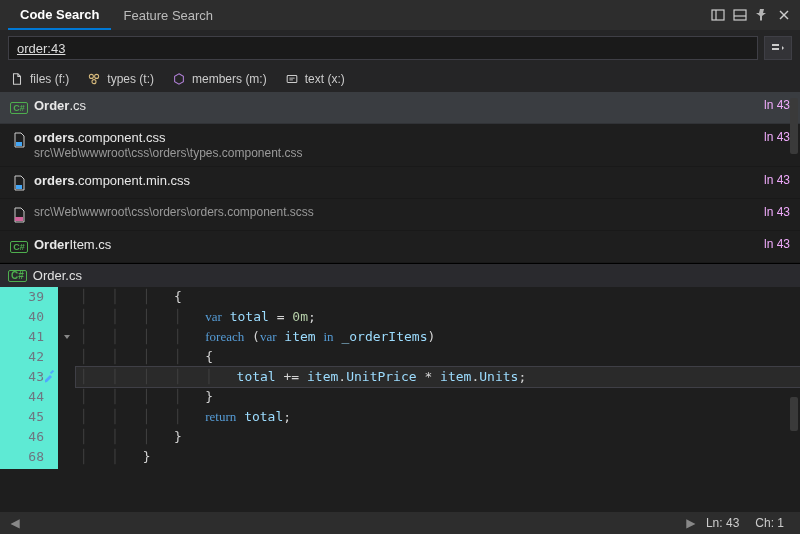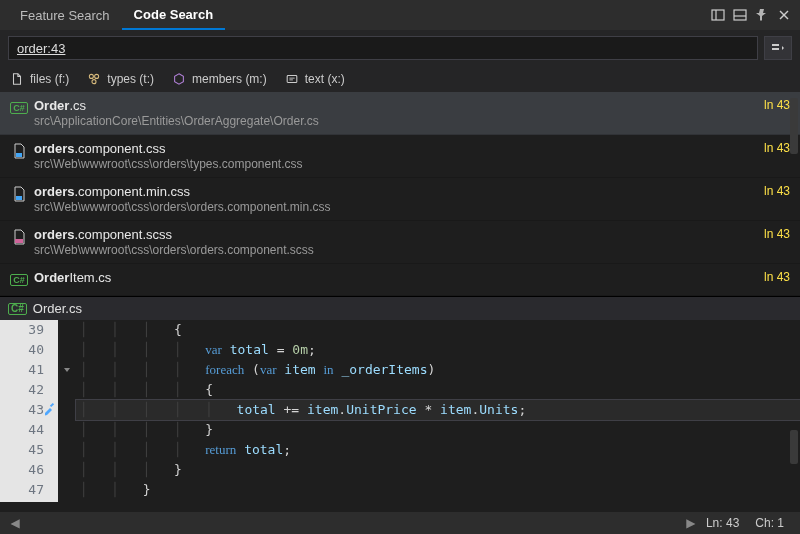--- a/index.html
+++ b/index.html
@@ -81,21 +81,21 @@
   width: 18px; height: 18px;
   margin-right: 6px;
   margin-top: 1px;
   display: flex; align-items: center; justify-content: center;
   font-size: 10px;
 }
 .result .rbody { flex: 1; min-width: 0; }
 .result .rtitle { color: #e8e8e8; font-size: 13px; line-height: 16px; }
 .result .rtitle .bold { font-weight: 700; }
 .result .rpath { color: #9a9a9a; font-size: 12px; line-height: 14px; }
-.result .rline { color: #fde047; font-size: 12px; padding-left: 8px; white-space: nowrap; }
+.result .rline { color: #f0abfc; font-size: 12px; padding-left: 8px; white-space: nowrap; }
 .code-header {
   display: flex; align-items: center;
   height: 24px;
   background: #2a2a2e;
   padding: 0 8px;
   gap: 6px;
   border-top: 1px solid #000;
 }
 .code-header .cicon { font-size: 10px; }
 .code-header .ctitle { color: #e0e0e0; font-size: 13px; }
@@ -106,21 +106,21 @@
   font-size: 13px;
   line-height: 20px;
   position: relative;
 }
 .gutter {
   width: 58px;
   color: #6e7681;
   text-align: right;
   padding-right: 8px;
   user-select: none;
-  background: #e5e5e5;
+  background: #5eead4;
 }
 .gutter .ln { height: 20px; padding-right: 6px; }
 .fold-gutter {
   width: 18px;
   color: #6e7681;
   background: #1e1e1e;
 }
 .fold-gutter .fg { height: 20px; display: flex; align-items: center; justify-content: center; }
 .code-lines { flex: 1; position: relative; }
 .code-lines .cl { height: 20px; white-space: pre; padding-left: 4px; }
@@ -162,22 +162,22 @@
   border: 1px solid #4eae4e;
   padding: 0 2px;
   border-radius: 2px;
   line-height: 10px;
 }
 </style>
 </head>
 <body>
 
 <div class="header">
+  <div class="tab active">Code Search</div>
   <div class="tab">Feature Search</div>
-  <div class="tab active">Code Search</div>
   <div class="header-spacer"></div>
   <div class="header-icons">
     <div class="hicon">
       <svg viewBox="0 0 16 16" fill="none" stroke="currentColor" stroke-width="1.2">
           <rect x="2" y="3" width="12" height="10"></rect>
           <line x1="6" y1="3" x2="6" y2="13"></line>
         </svg>
     </div>
     <div class="hicon">
       <svg viewBox="0 0 16 16" fill="none" stroke="currentColor" stroke-width="1.2">
@@ -242,21 +242,20 @@
 </div>
 
 <div class="results" style="position:relative;">
   <div id="results-container">
       <div class="result selected">
         <div class="ricon">
           <span class="csharp-badge">C#</span>
         </div>
         <div class="rbody">
           <div class="rtitle"><span class="bold">Order</span>.cs</div>
-          <div class="rpath">src\ApplicationCore\Entities\OrderAggregate\Order.cs</div>
         </div>
         <div class="rline">ln 43</div>
       </div>
       <div class="result">
         <div class="ricon">
           <svg width="14" height="16" viewBox="0 0 14 16">
             <path d="M3 1h6l3 3v11H3z" fill="none" stroke="#cccccc" stroke-width="1"></path>
             <rect x="4" y="10" width="6" height="4" fill="#42a5f5"></rect>
           </svg>
         </div>
@@ -268,33 +267,31 @@
       </div>
       <div class="result">
         <div class="ricon">
           <svg width="14" height="16" viewBox="0 0 14 16">
             <path d="M3 1h6l3 3v11H3z" fill="none" stroke="#cccccc" stroke-width="1"></path>
             <rect x="4" y="10" width="6" height="4" fill="#42a5f5"></rect>
           </svg>
         </div>
         <div class="rbody">
           <div class="rtitle"><span class="bold">orders</span>.component.min.css</div>
-          <div class="rpath">src\Web\wwwroot\css\orders\orders.component.min.css</div>
         </div>
         <div class="rline">ln 43</div>
       </div>
       <div class="result">
         <div class="ricon">
           <svg width="14" height="16" viewBox="0 0 14 16">
             <path d="M3 1h6l3 3v11H3z" fill="none" stroke="#cccccc" stroke-width="1"></path>
             <rect x="3" y="10" width="8" height="4" fill="#cf649a"></rect>
           </svg>
         </div>
         <div class="rbody">
-          <div class="rtitle"><span class="bold">orders</span>.component.scss</div>
           <div class="rpath">src\Web\wwwroot\css\orders\orders.component.scss</div>
         </div>
         <div class="rline">ln 43</div>
       </div>
       <div class="result">
         <div class="ricon">
           <span class="csharp-badge">C#</span>
         </div>
         <div class="rbody">
           <div class="rtitle"><span class="bold">Order</span>Item.cs</div>
@@ -313,21 +310,21 @@
 <div class="code-area" style="position:relative; height:182px;">
   <div class="gutter" id="gutter">
       <div class="ln">39</div>
       <div class="ln">40</div>
       <div class="ln">41</div>
       <div class="ln">42</div>
       <div class="ln">43</div>
       <div class="ln">44</div>
       <div class="ln">45</div>
       <div class="ln">46</div>
-      <div class="ln">47</div>
+      <div class="ln">68</div>
     </div>
   <div class="fold-gutter" id="fold-gutter">
       <div class="fg"></div>
       <div class="fg"></div>
       <div class="fg">
         <svg width="10" height="10" viewBox="0 0 10 10" fill="#888">
           <path d="M2 3l3 4 3-4z"></path>
         </svg>
       </div>
       <div class="fg"></div>

